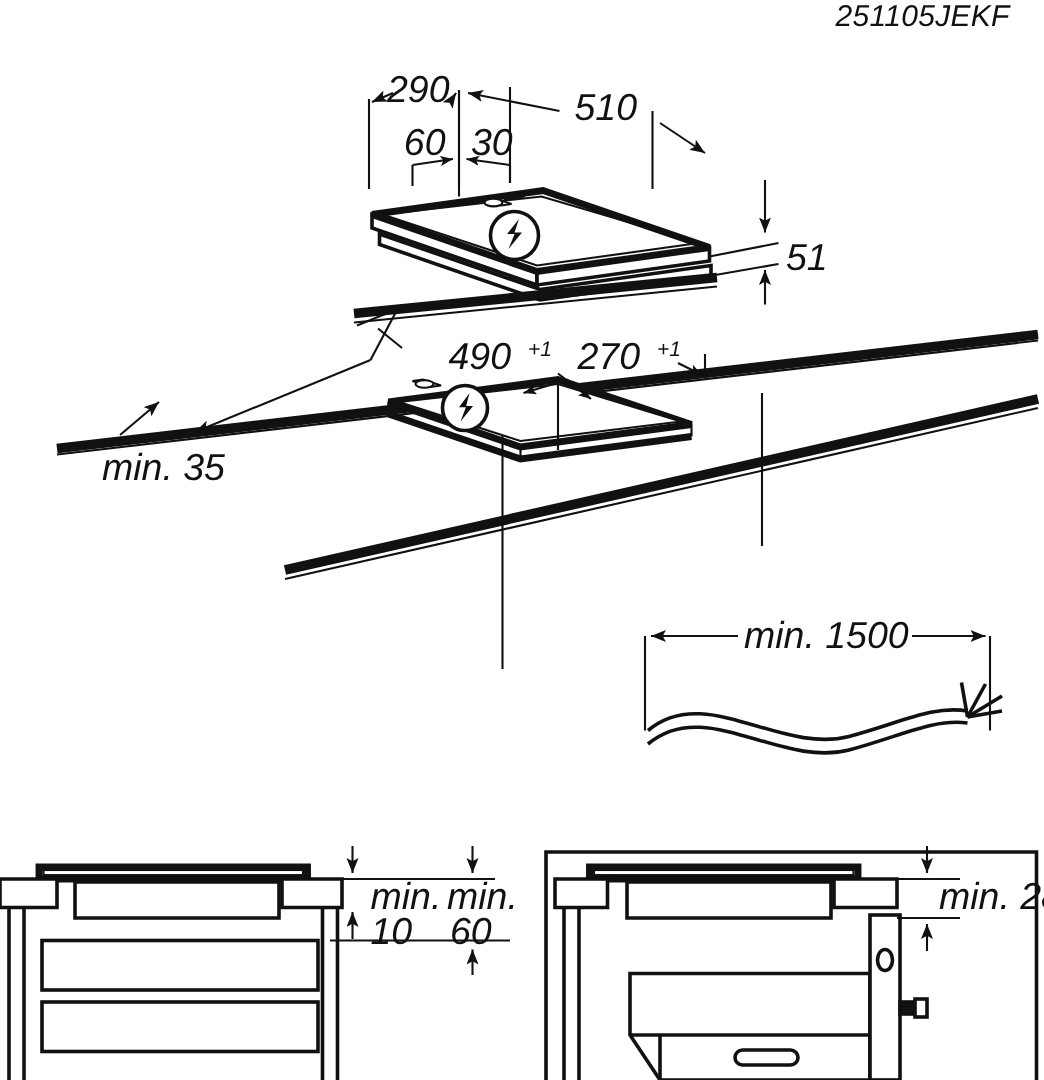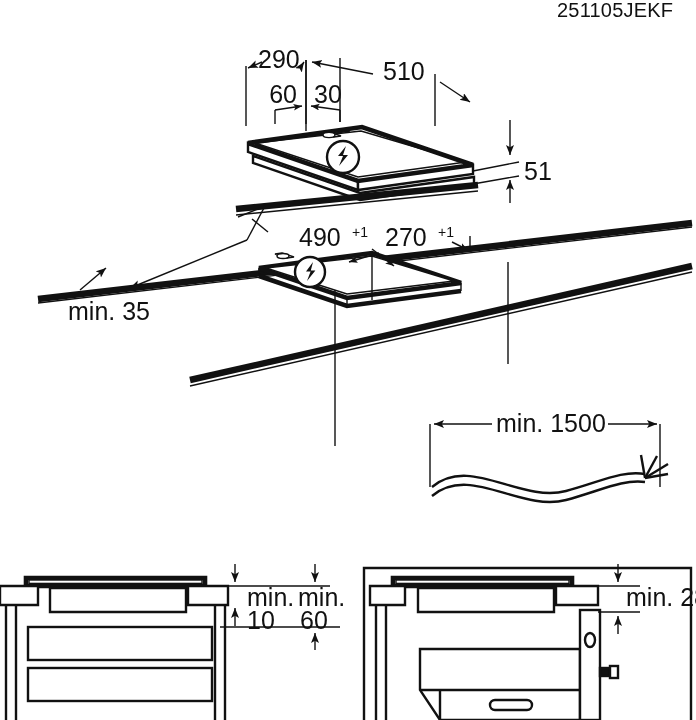--- a/index.html
+++ b/index.html
@@ -13,20 +13,21 @@
     position: relative;
     font-family: "Liberation Sans", sans-serif;
     color: #1a1a1a;
     overflow: hidden;
   }
   #sheet {
     position: absolute;
     left: 0; top: 0;
     width: 696px;
     height: 720px;
+    font-style: italic;
   }
   #sheet svg {
     display: block;
   }
   .dimtext {
     font-family: "Liberation Sans", sans-serif;
     font-size: 25px;
     fill: #111111;
   }
   .dimtext-sup {

